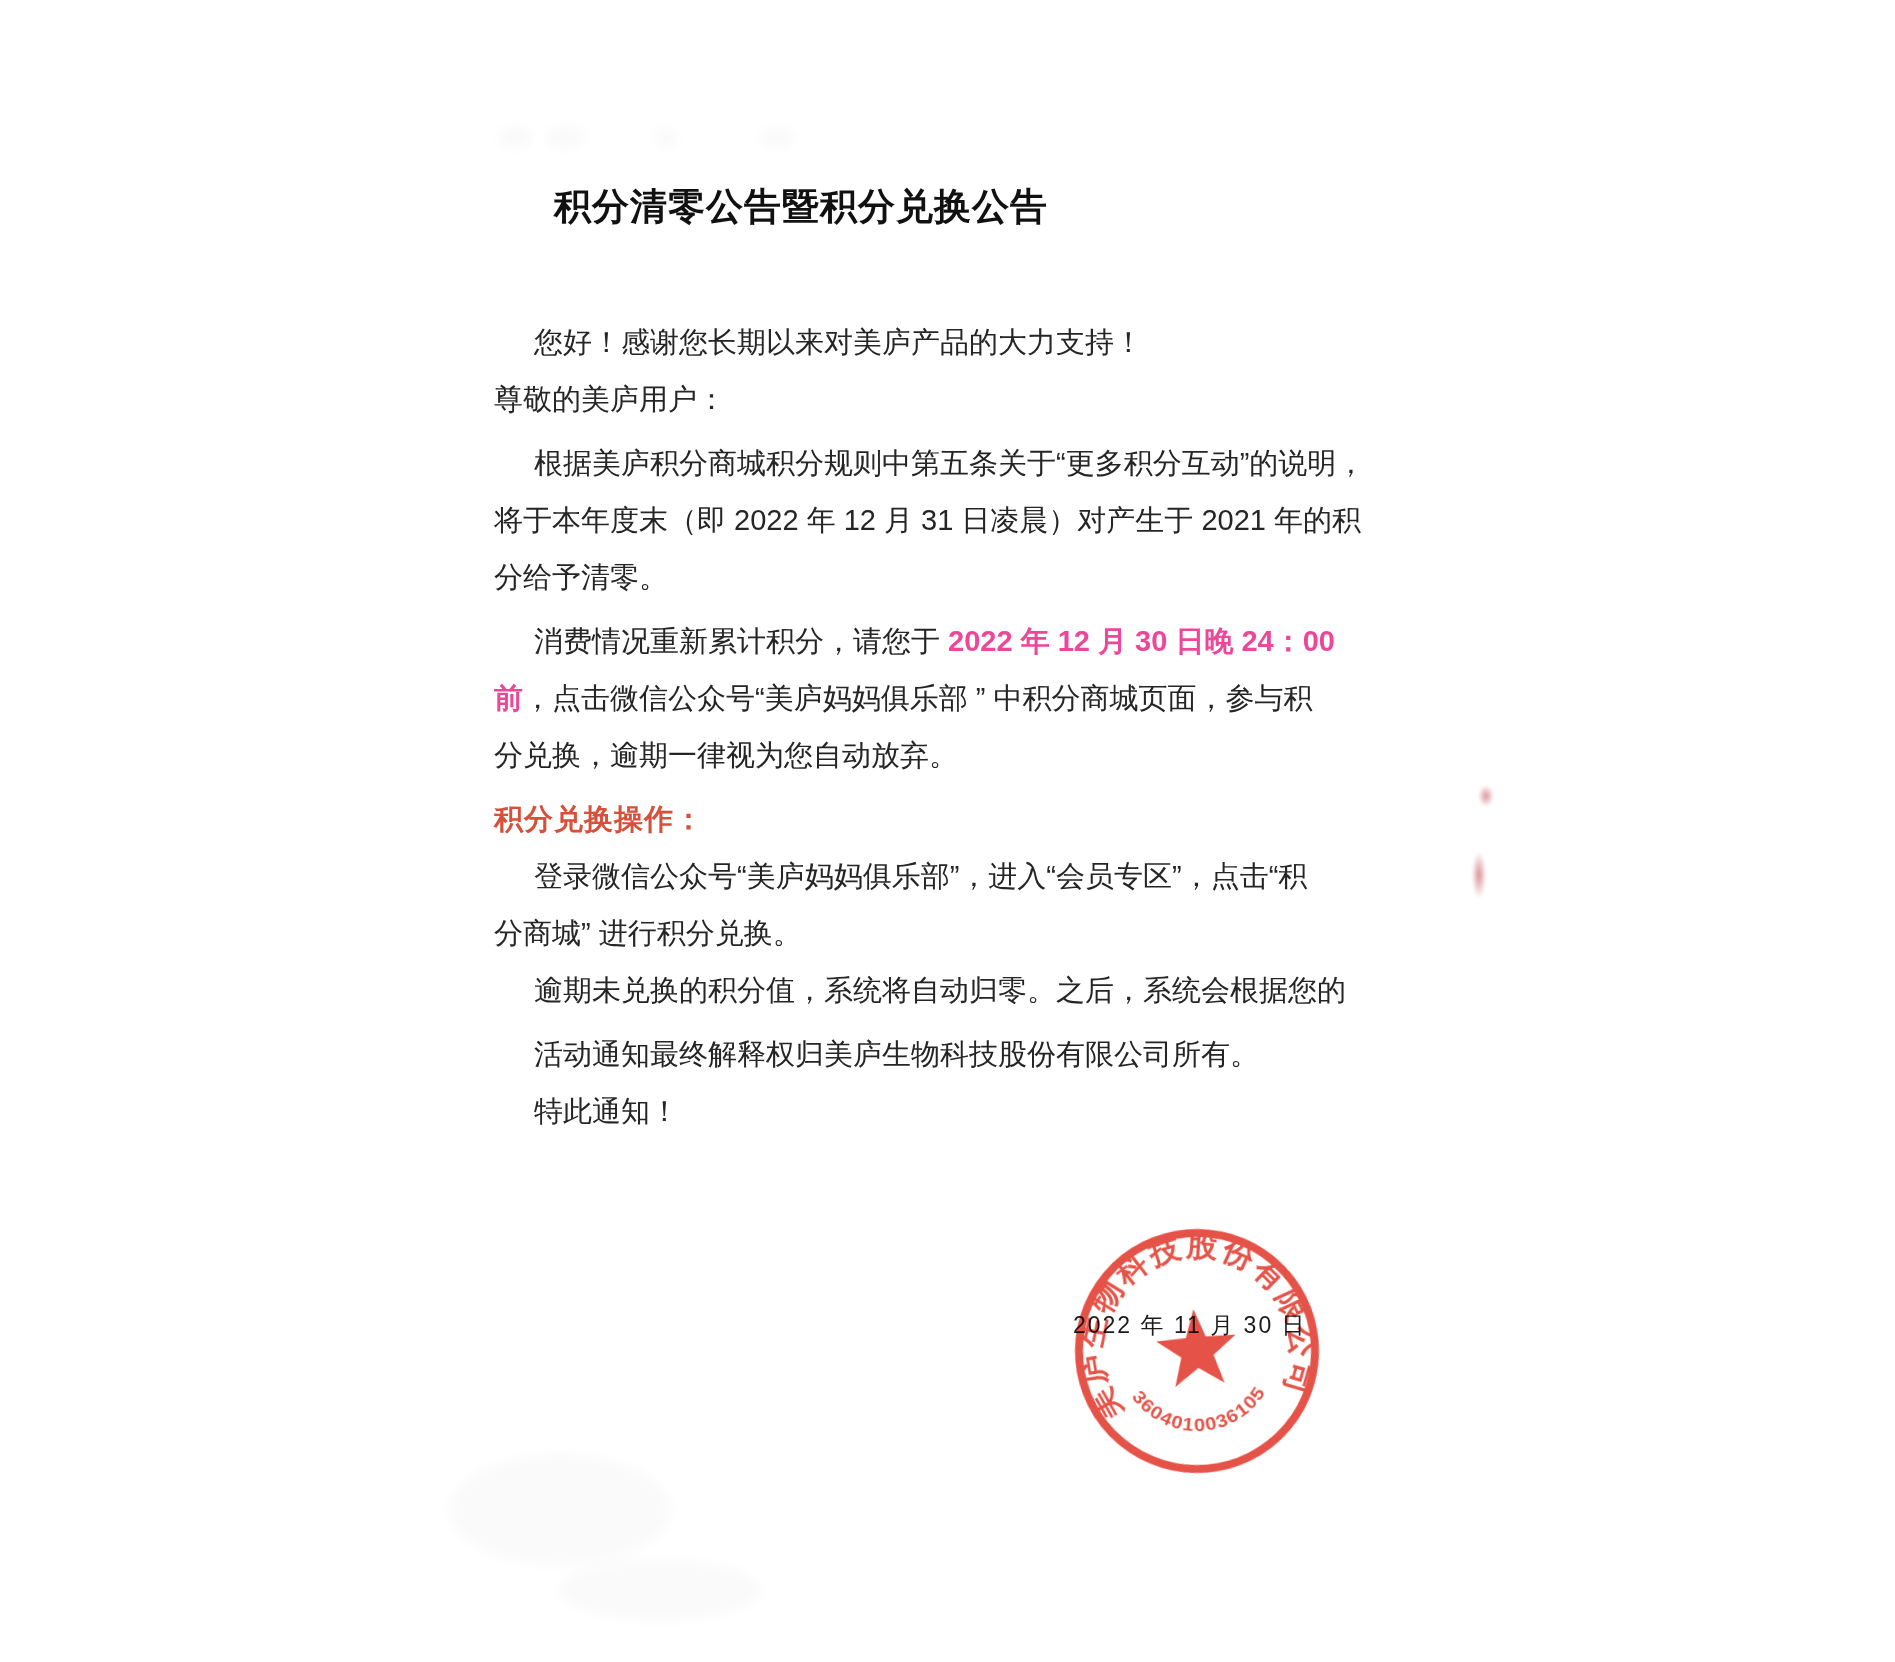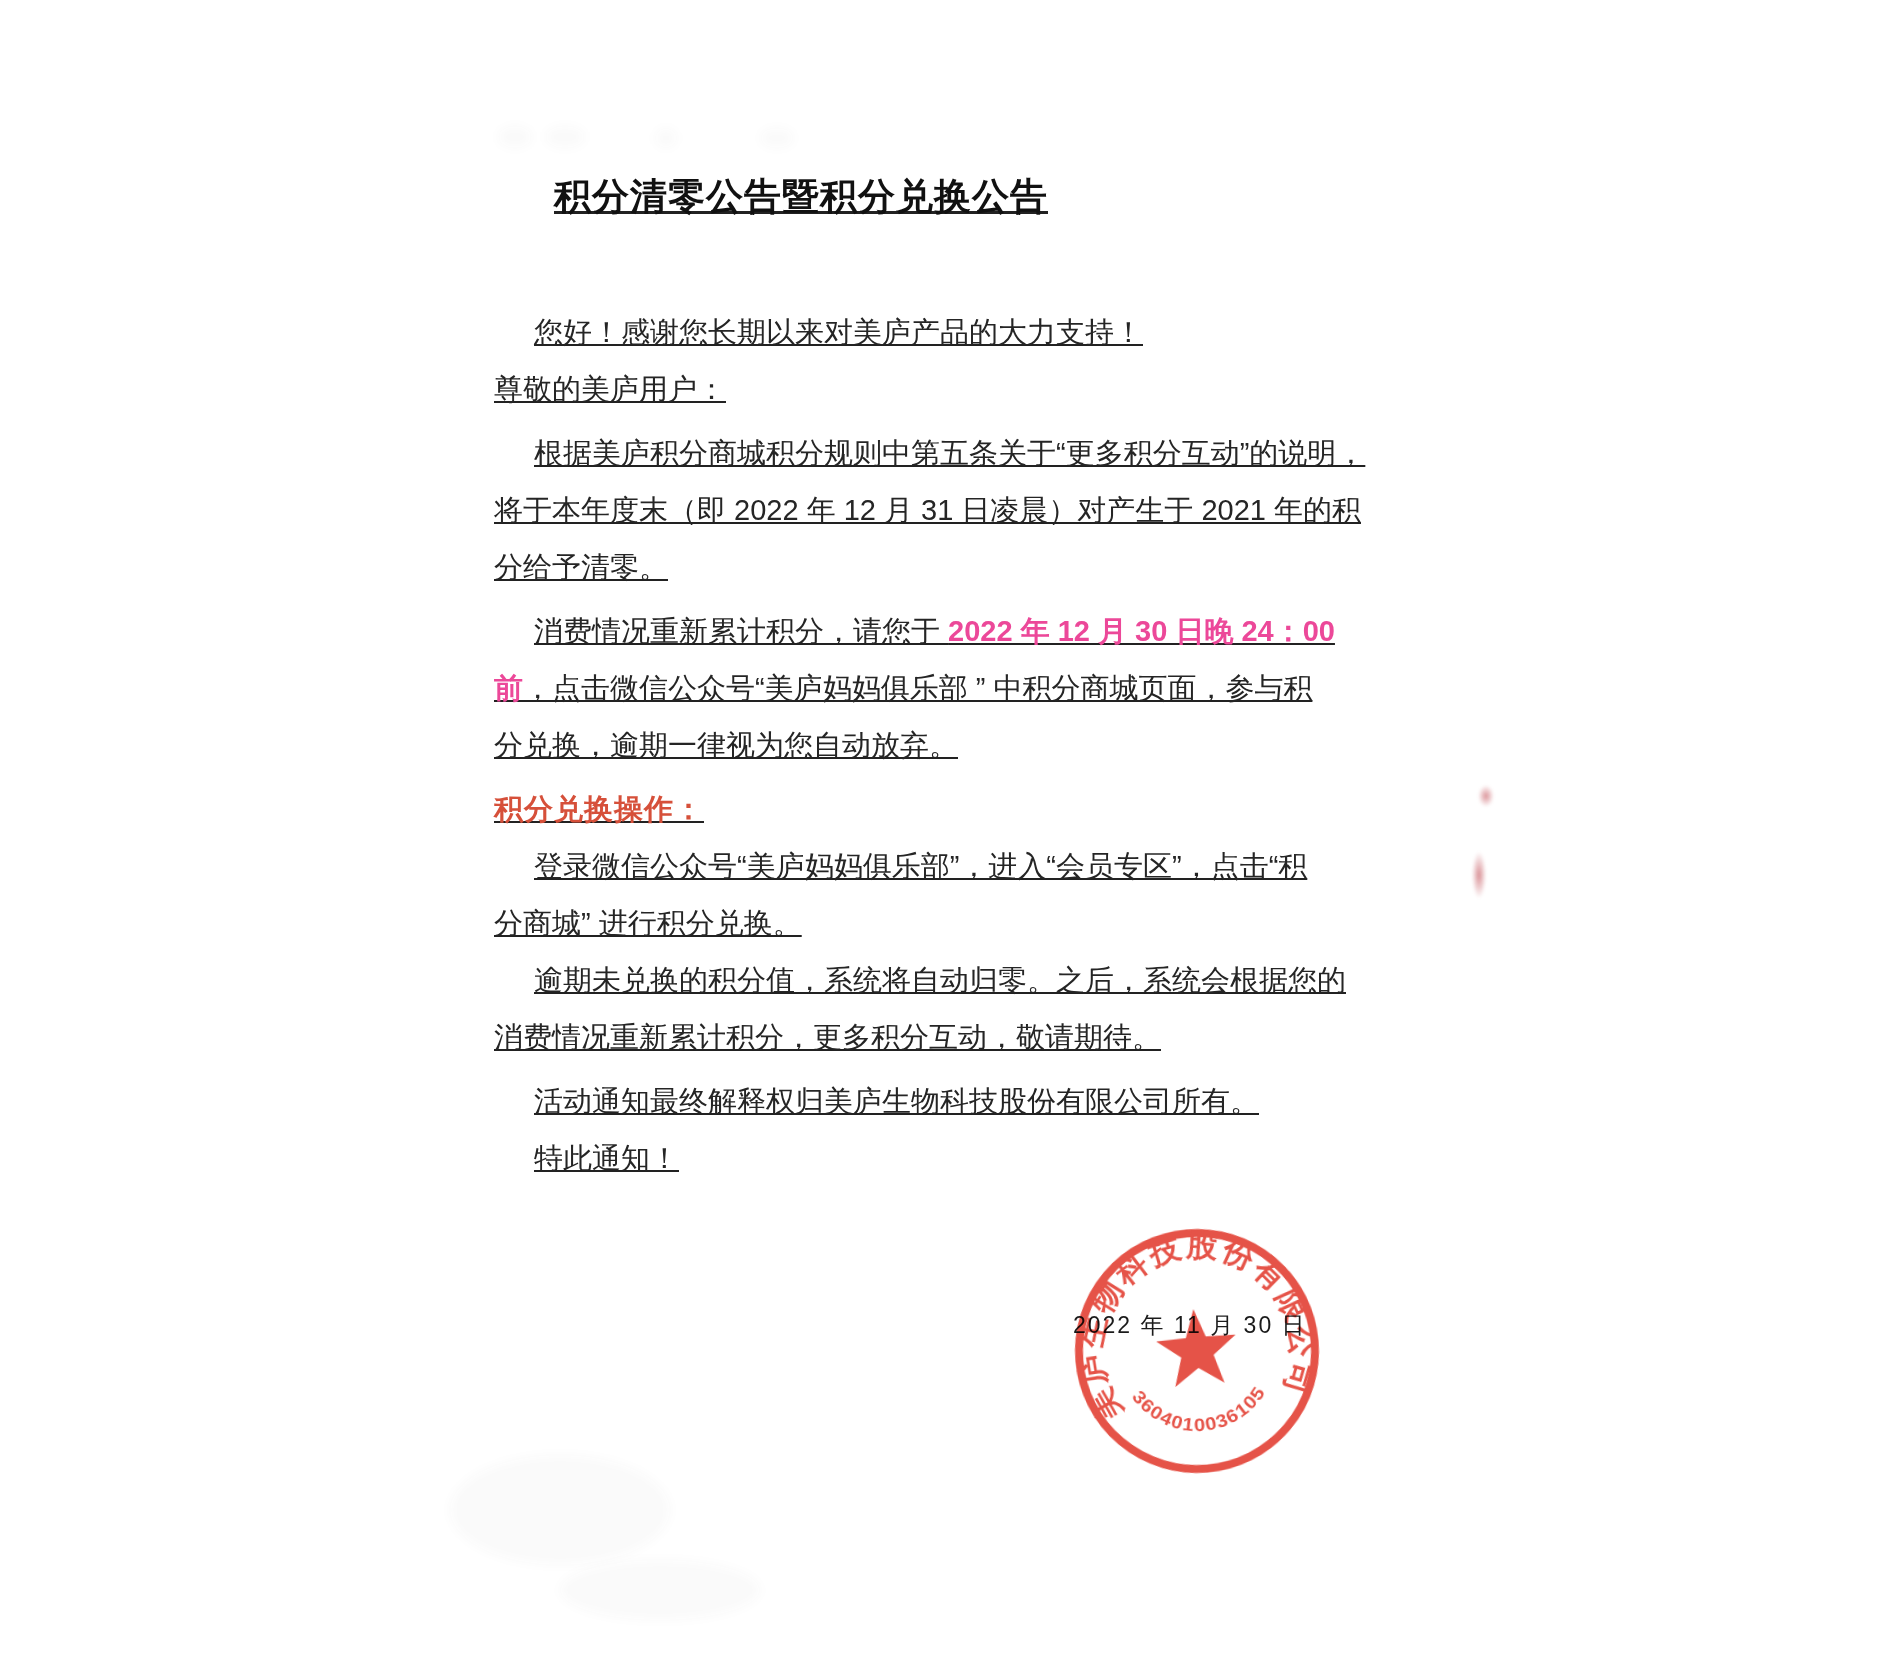--- a/index.html
+++ b/index.html
@@ -4,21 +4,21 @@
 <style>
   html,body{margin:0;padding:0;}
   body{
     width:1895px;height:1662px;position:relative;
     background:#fefefe;overflow:hidden;
     font-family:"Liberation Sans",sans-serif;
     color:#222;
   }
   .page{position:absolute;inset:0;background:#ffffff;}
   .content{
-    position:absolute;left:494px;top:172px;width:614px;text-decoration:underline;
+    position:absolute;left:494px;top:182px;width:614px;
   }
   .doc-title{
     font-size:37px;font-weight:bold;color:#111;
     text-align:center;letter-spacing:1px;
     margin:0 0 82px 0;white-space:nowrap;
   }
   .line{
     font-size:29px;line-height:57px;height:57px;
     white-space:nowrap;color:#252525;
   }
@@ -68,21 +68,20 @@
         <div class="line indent para"><span>根据美庐积分商城积分规则中第五条关于“更多积分互动”的说明，</span></div>
         <div class="line"><span>将于本年度末（即 2022 年 12 月 31 日凌晨）对产生于 2021 年的积</span></div>
         <div class="line"><span>分给予清零。</span></div>
         <div class="line indent para"><span>消费情况重新累计积分，请您于 </span><span class="bold">2022 年 12 月 30 日晚 24：00</span></div>
         <div class="line"><span class="bold">前</span><span>，点击微信公众号“美庐妈妈俱乐部 ” 中积分商城页面，参与积</span></div>
         <div class="line"><span>分兑换，逾期一律视为您自动放弃。</span></div>
         <div class="line heading para"><span>积分兑换操作：</span></div>
         <div class="line indent"><span>登录微信公众号“美庐妈妈俱乐部”，进入“会员专区”，点击“积</span></div>
         <div class="line"><span>分商城” 进行积分兑换。</span></div>
         <div class="line indent"><span>逾期未兑换的积分值，系统将自动归零。之后，系统会根据您的</span></div>
-        <div class="line"><span>消费情况重新累计积分，更多积分互动，敬请期待。</span></div>
         <div class="line indent para"><span>活动通知最终解释权归美庐生物科技股份有限公司所有。</span></div>
         <div class="line indent"><span>特此通知！</span></div>
       </div>
   </div>
 
   <div class="date-line">2022 年 11 月 30 日</div>
 
   <svg class="seal" viewBox="-133 -133 266 266">
     <circle r="118" fill="none" stroke-width="8" stroke="#e23b2e"></circle>
     <defs>

